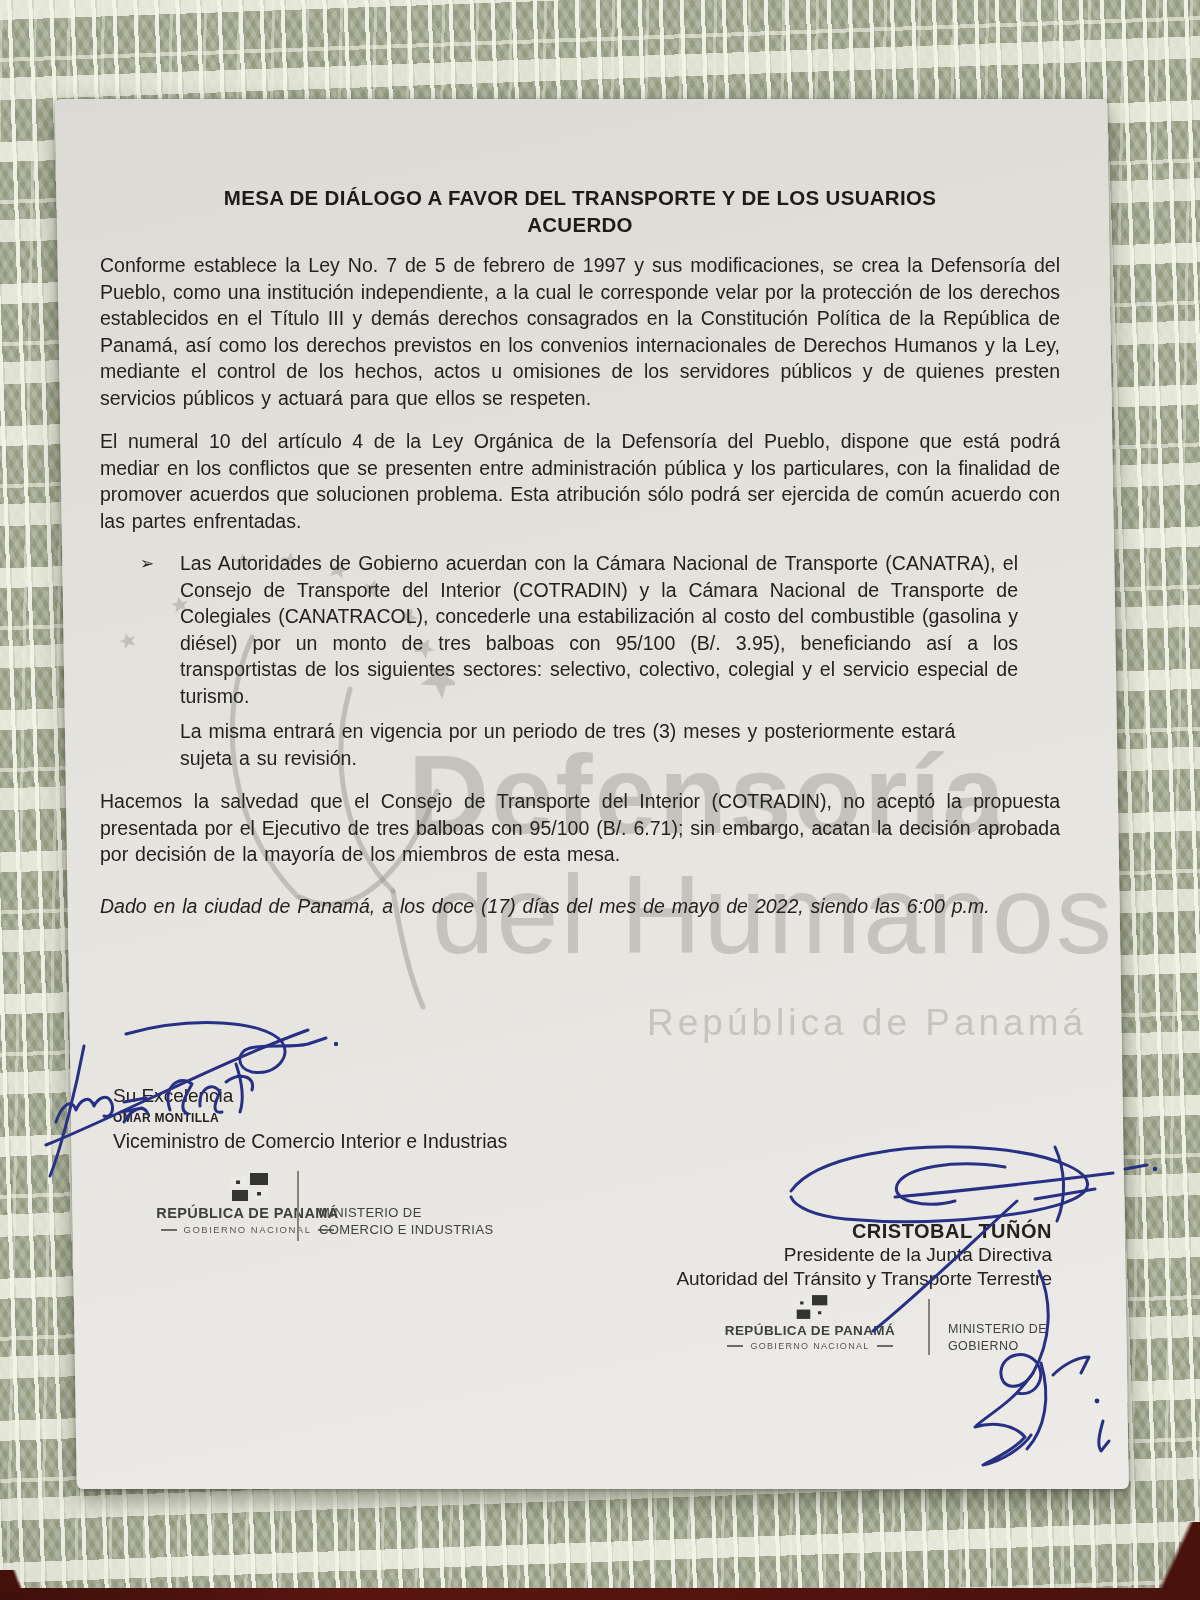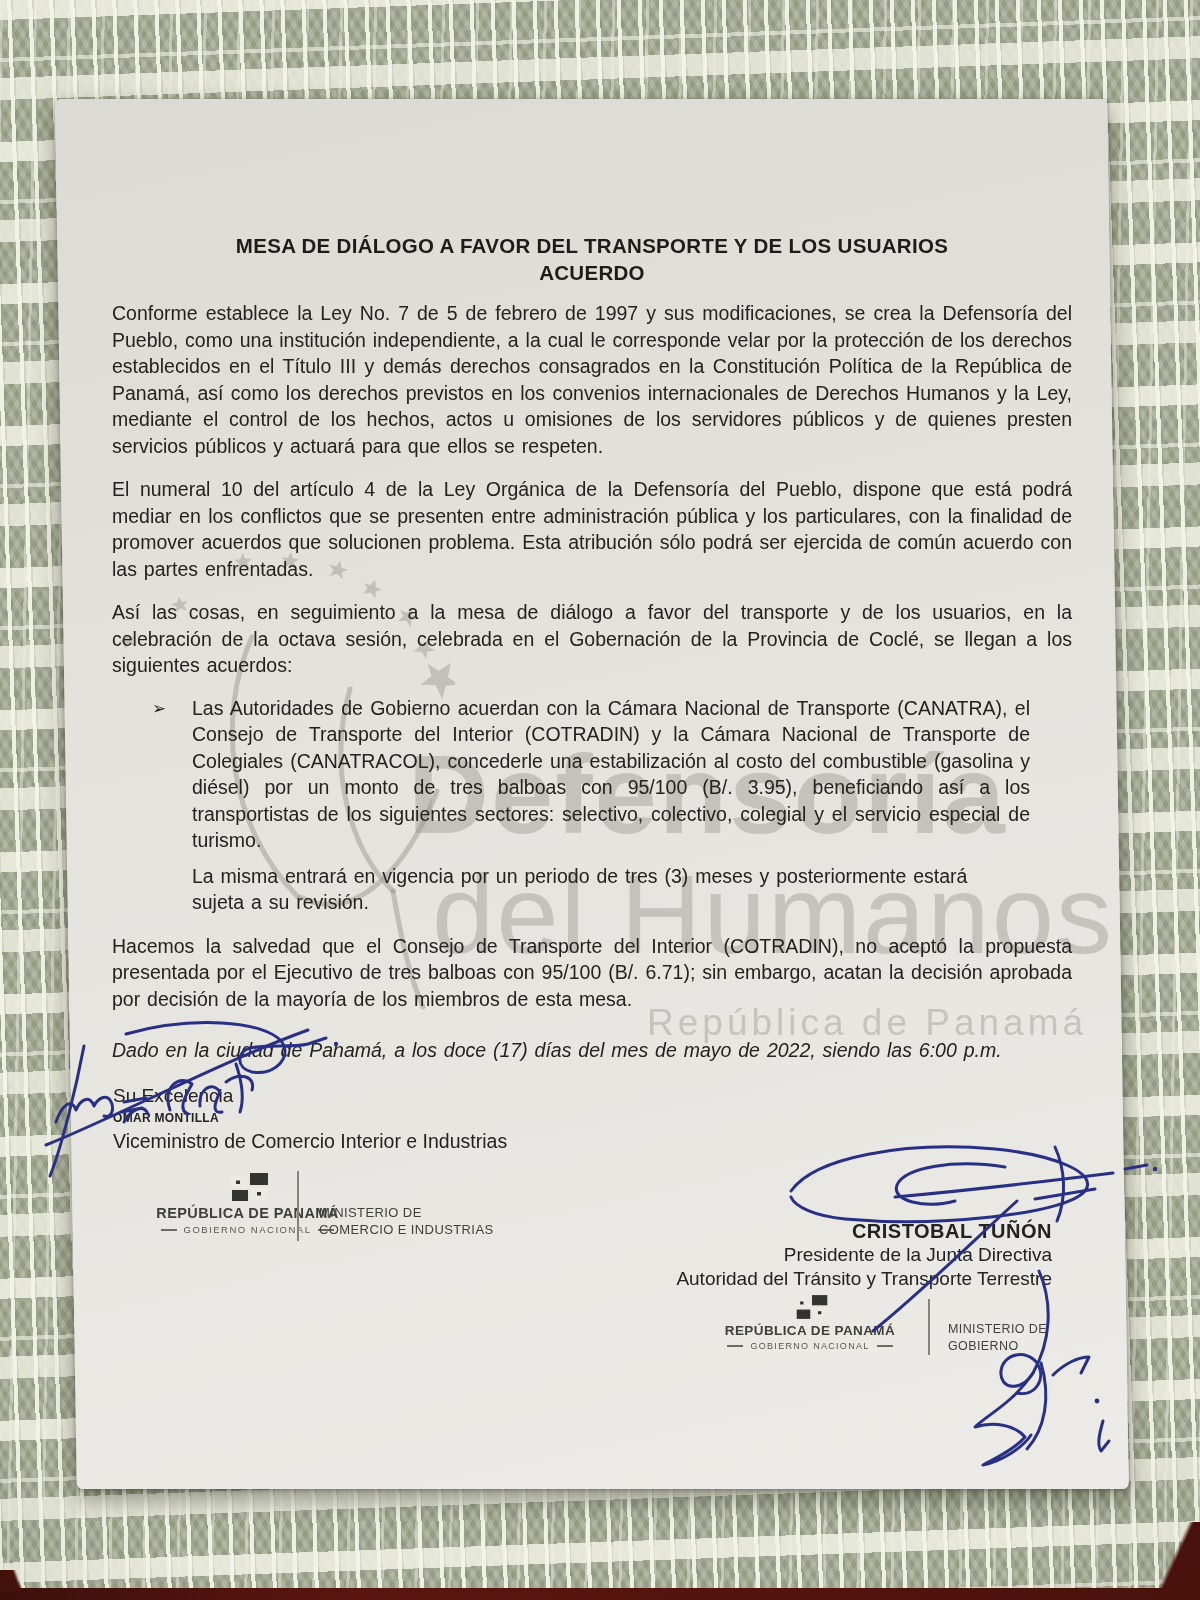--- a/index.html
+++ b/index.html
@@ -58,22 +58,22 @@
     transform:skewX(0.9deg);transform-origin:top left;
   }
   .page{position:absolute;left:55px;top:99px;width:1052px;height:1390px;}
   
   .wm{position:absolute;z-index:1;color:rgba(148,148,141,.42);pointer-events:none;white-space:nowrap;}
   .wm-big{font-size:112px;letter-spacing:2px;font-weight:400;line-height:1;}
   .wm-small{font-size:37px;letter-spacing:4px;}
   .wm-art{position:absolute;left:0;top:430px;z-index:1;pointer-events:none;}
   
   .content{
-    position:absolute;left:57px;top:85px;width:960px;z-index:2;
-    color:#232220;font-size:19.5px;line-height:26.5px;margin-top:48px;
+    position:absolute;left:45px;top:85px;width:960px;z-index:2;
+    color:#232220;font-size:19.5px;line-height:26.5px;
   }
   .doc-title{
     text-align:center;font-weight:bold;font-size:20.5px;line-height:27px;
     letter-spacing:.3px;margin:0 0 14px 0;color:#1d1c1a;
   }
   .content p{margin:17px 0 0 0;text-align:justify;word-spacing:1.5px;}
   .content p.first{margin-top:0;}
   .bullet-row{display:flex;margin:16px 0 0 40px;}
   .bullet-row .marker{flex:0 0 40px;font-size:17px;padding-top:1px;}
   .bullet-row p{margin:0;flex:1;max-width:838px;}
@@ -147,21 +147,20 @@
   <div class="wm wm-big" style="left:377px;top:760px;">del Humanos</div>
   <div class="wm wm-small" style="left:592px;top:903px;">República de Panamá</div>
 
   <div class="content">
     <div class="doc-title">
       <div>MESA DE DIÁLOGO A FAVOR DEL TRANSPORTE Y DE LOS USUARIOS</div>
       <div>ACUERDO</div>
     </div>
     <p class="first">Conforme establece la Ley No. 7 de 5 de febrero de 1997 y sus modificaciones, se crea la Defensoría del Pueblo, como una institución independiente, a la cual le corresponde velar por la protección de los derechos establecidos en el Título III y demás derechos consagrados en la Constitución Política de la República de Panamá, así como los derechos previstos en los convenios internacionales de Derechos Humanos y la Ley, mediante el control de los hechos, actos u omisiones de los servidores públicos y de quienes presten servicios públicos y actuará para que ellos se respeten.</p>
     <p>El numeral 10 del artículo 4 de la Ley Orgánica de la Defensoría del Pueblo, dispone que está podrá mediar en los conflictos que se presenten entre administración pública y los particulares, con la finalidad de promover acuerdos que solucionen problema. Esta atribución sólo podrá ser ejercida de común acuerdo con las partes enfrentadas.</p>
-    <p>Así las cosas, en seguimiento a la mesa de diálogo a favor del transporte y de los usuarios, en la celebración de la octava sesión, celebrada en el Gobernación de la Provincia de Coclé, se llegan a los siguientes acuerdos:</p>
     <div class="bullet-row">
       <span class="marker">➢</span>
       <p>Las Autoridades de Gobierno acuerdan con la Cámara Nacional de Transporte (CANATRA), el Consejo de Transporte del Interior (COTRADIN) y la Cámara Nacional de Transporte de Colegiales (CANATRACOL), concederle una estabilización al costo del combustible (gasolina y diésel) por un monto de tres balboas con 95/100 (B/. 3.95), beneficiando así a los transportistas de los siguientes sectores: selectivo, colectivo, colegial y el servicio especial de turismo.</p>
     </div>
     <p class="subnote">La misma entrará en vigencia por un periodo de tres (3) meses y posteriormente estará sujeta a su revisión.</p>
     <p>Hacemos la salvedad que el Consejo de Transporte del Interior (COTRADIN), no aceptó la propuesta presentada por el Ejecutivo de tres balboas con 95/100 (B/. 6.71); sin embargo, acatan la decisión aprobada por decisión de la mayoría de los miembros de esta mesa.</p>
     <p class="dateline">Dado en la ciudad de Panamá, a los doce (17) días del mes de mayo de 2022, siendo las 6:00 p.m.</p>
   </div>
 
   <svg class="sig" style="left:-15px;top:905px;" width="310" height="175" viewBox="0 0 310 175">

